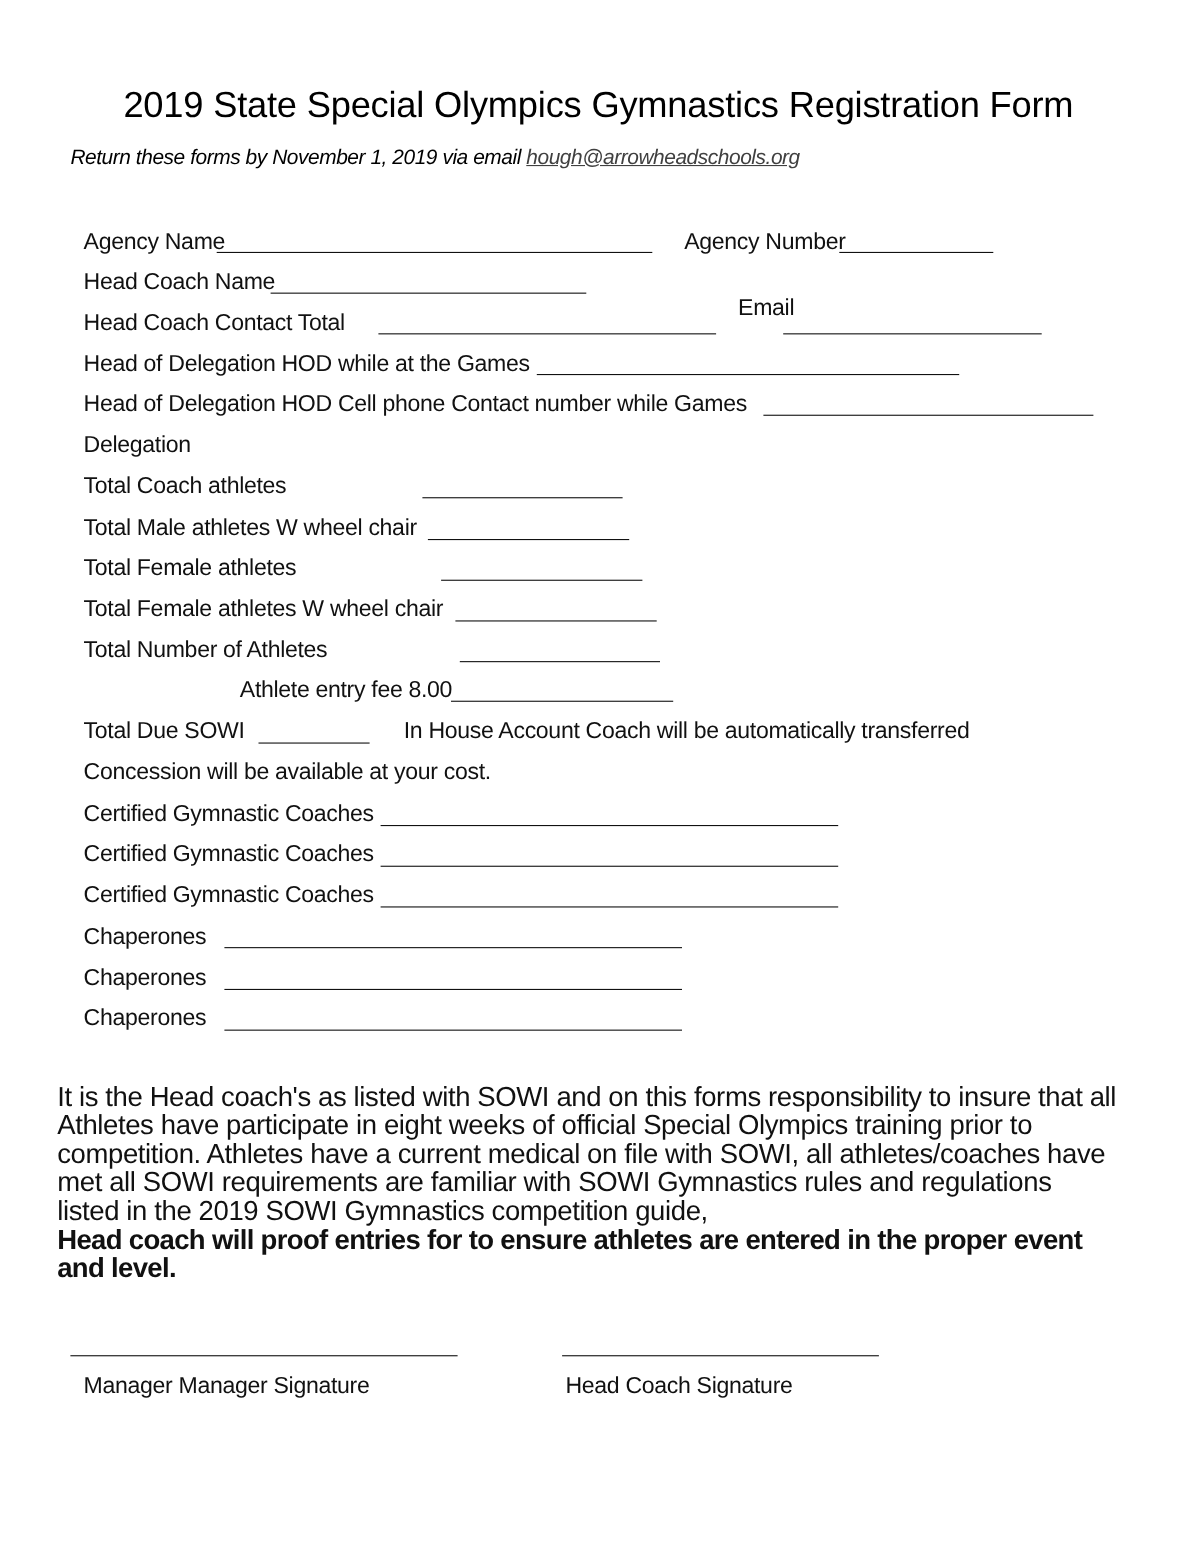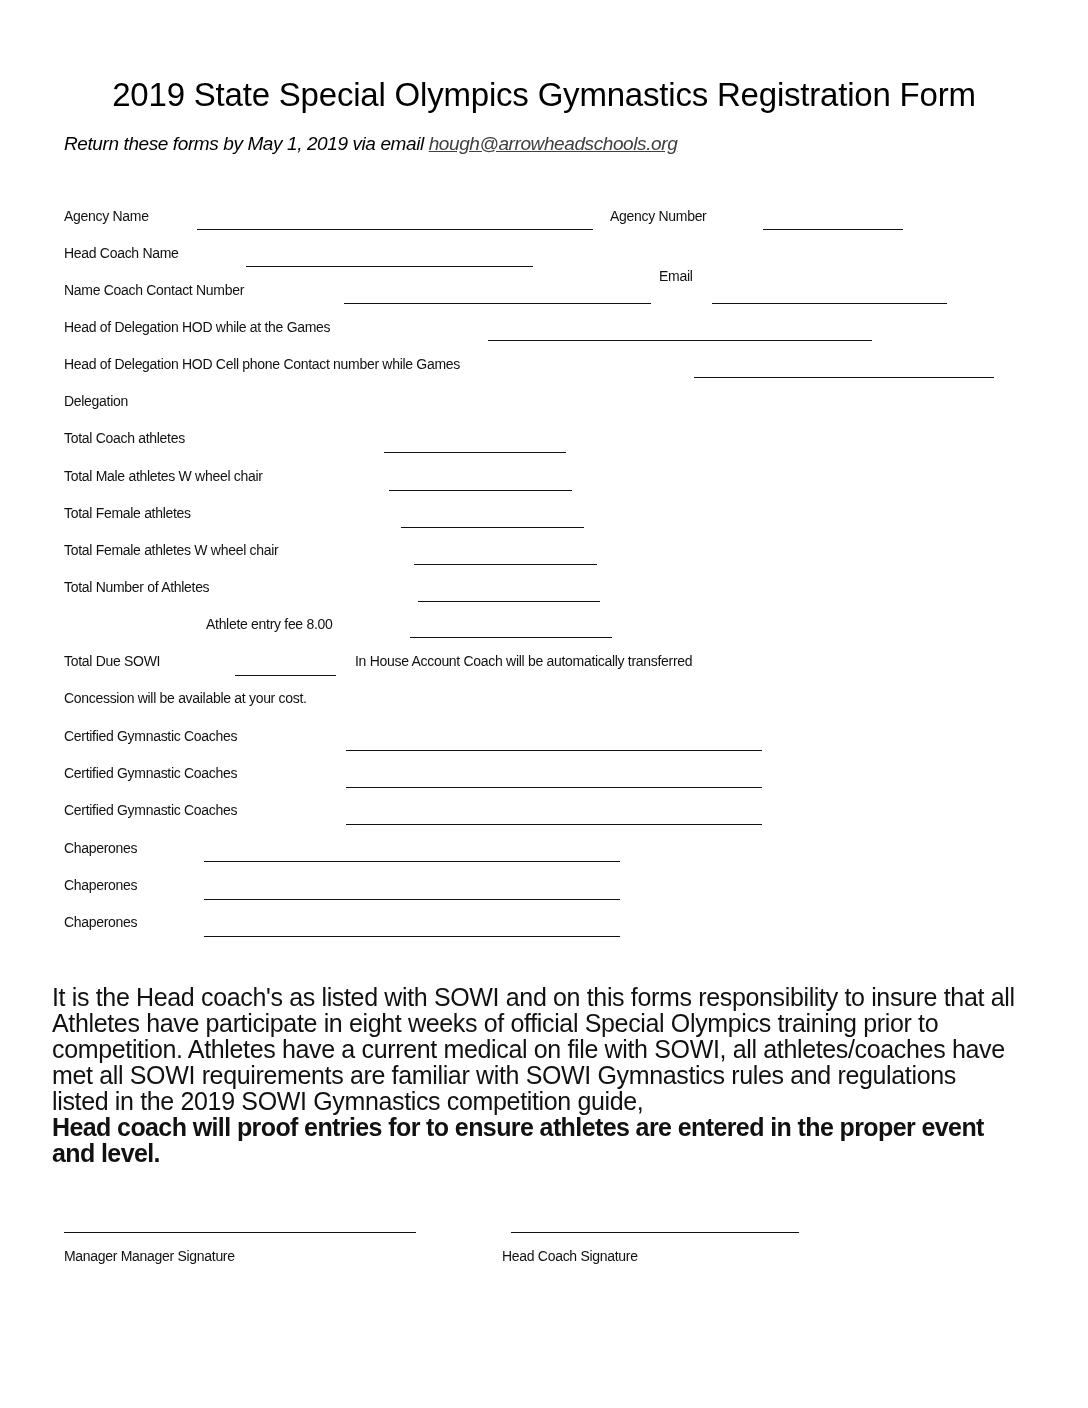--- a/index.html
+++ b/index.html
@@ -2,40 +2,40 @@
 <html><head>
   <meta charset="utf-8">
   <style>
     html, body { margin: 0; padding: 0; background: #ffffff; }
     body { width: 1088px; height: 1408px; position: relative; overflow: hidden;
            font-family: "Liberation Sans", sans-serif; color: #111; }
     .abs { position: absolute; white-space: nowrap; }
     .title { left: 0; width: 1088px; text-align: center; top: 76px; font-size: 33px; color: #000; letter-spacing: -0.2px; }
     .subtitle { left: 64px; top: 133px; font-size: 19px; font-style: italic; color: #000; letter-spacing: -0.4px; }
     .subtitle a { color: #404040; text-decoration: underline; }
-    .lbl { font-size: 14px; color: #111; letter-spacing: -0.3px; }
+    .lbl { font-size: 21px; color: #111; letter-spacing: -0.3px; margin-left: 12px; }
     .line { position: absolute; height: 1px; background: #111; }
     .para { left: 52px; width: 965px; top: 984px; font-size: 25px; line-height: 26px; white-space: normal; letter-spacing: -0.35px; }
     .para b { font-weight: bold; letter-spacing: -0.6px; text-align: right; }
   </style>
 </head>
 <body>
 
 <div class="abs title">2019 State Special Olympics Gymnastics Registration Form</div>
-<div class="abs subtitle"><span>Return these forms by May 1, 2019 via email </span><a>hough@arrowheadschools.org</a></div>
+<div class="abs subtitle"><span>Return these forms by November 1, 2019 via email </span><a>hough@arrowheadschools.org</a></div>
 
 <div class="abs lbl" style="left:64px;top:208px">Agency Name</div>
 <div class="line" style="left:197px;top:229px;width:396px"></div>
 <div class="abs lbl" style="left:610px;top:208px">Agency Number</div>
 <div class="line" style="left:763px;top:229px;width:140px"></div>
 
 <div class="abs lbl" style="left:64px;top:245px">Head Coach Name</div>
 <div class="line" style="left:246px;top:266px;width:287px"></div>
 
-<div class="abs lbl" style="left:64px;top:282px">Name Coach Contact Number</div>
+<div class="abs lbl" style="left:64px;top:282px">Head Coach Contact Total</div>
 <div class="line" style="left:344px;top:303px;width:307px"></div>
 <div class="abs lbl" style="left:659px;top:268px">Email</div>
 <div class="line" style="left:712px;top:303px;width:235px"></div>
 
 <div class="abs lbl" style="left:64px;top:319px">Head of Delegation HOD while at the Games</div>
 <div class="line" style="left:488px;top:340px;width:384px"></div>
 
 <div class="abs lbl" style="left:64px;top:356px">Head of Delegation HOD Cell phone Contact number while Games</div>
 <div class="line" style="left:694px;top:377px;width:300px"></div>
 

